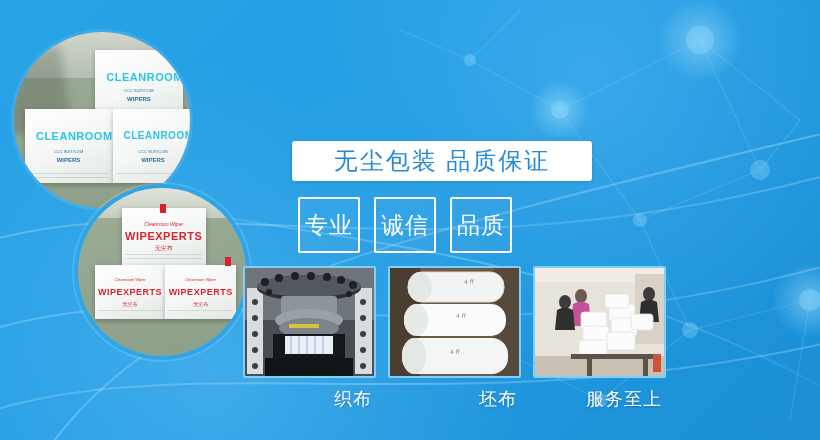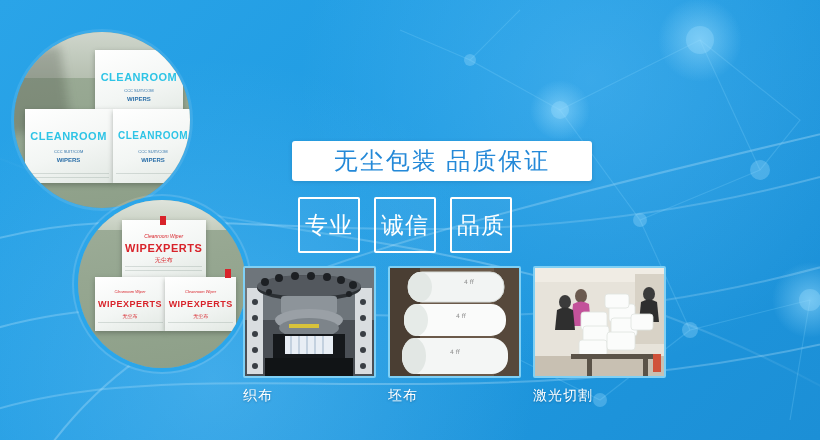--- a/index.html
+++ b/index.html
@@ -14,38 +14,38 @@
   }
 
   
   .bg-layer{position:absolute;inset:0;pointer-events:none;}
   .bg-layer svg{width:100%;height:100%;display:block;}
 
   
   .circle{position:absolute;border-radius:50%;overflow:hidden;}
   .circle-top{left:14px;top:32px;width:176px;height:176px;
     box-shadow:0 0 0 3px rgba(255,255,255,.10);}
-  .circle-bot{left:78px;top:200px;width:168px;height:168px;
+  .circle-bot{left:78px;top:188px;width:168px;height:168px;
     box-shadow:0 0 0 4px #2ba6ea, 0 0 0 6px rgba(255,255,255,.14);}
 
   .photo{position:absolute;inset:0;}
   .photo .floor{position:absolute;inset:0;
     background:linear-gradient(170deg,#9fae9a 0%,#96a791 40%,#8d9f88 100%);}
   .photo .wall{position:absolute;left:0;top:0;width:100%;height:26%;
     background:linear-gradient(180deg,#cfd6cc,#b6c0b1);}
   .photo .shadow{position:absolute;left:-6%;top:10%;width:36%;height:46%;
     background:rgba(60,70,58,.28);filter:blur(5px);transform:rotate(-8deg);}
 
   
   .pack{position:absolute;background:linear-gradient(160deg,#ffffff 0%,#f3f6f4 55%,#e2e8e3 100%);
     box-shadow:0 2px 5px rgba(40,50,40,.35);}
   .pack .brand{position:absolute;left:0;right:0;text-align:center;
     font-weight:bold;letter-spacing:.5px;}
   .pack .sub{position:absolute;left:0;right:0;text-align:center;}
-  .pack-cyan .brand{color:#2ec4e6;}
+  .pack-cyan .brand{color:#2ec4e6;text-align:right;}
   .pack-cyan .sub{color:#2b6fa8;}
   .pack-red .brand{color:#d8232a;}
   .pack-red .sub{color:#d8232a;}
   .pack .stripe{position:absolute;left:4%;right:4%;height:1px;background:rgba(120,140,130,.25);}
   .pack .tag{position:absolute;width:6px;height:9px;background:#d8232a;}
 
   
   .headline{
     position:absolute;left:282px;top:74px;width:500px;
     color:#ffe800;font-size:40px;font-weight:bold;line-height:1;
@@ -70,21 +70,21 @@
   }
 
   
   .thumbs{position:absolute;left:243px;top:266px;display:flex;gap:16px;}
   .thumb-cell{width:129px;}
   .thumb{
     width:129px;height:108px;border:2px solid #7fd0f5;border-radius:2px;
     overflow:hidden;position:relative;background:#38506b;
   }
   .thumb-cap{
-    margin-top:9px;text-align:left;color:#ffffff;font-size:14px;letter-spacing:1px;
+    margin-top:9px;text-align:right;color:#ffffff;font-size:18px;letter-spacing:1px;
     text-shadow:0 1px 2px rgba(0,50,90,.35);
   }
   .thumb svg{position:absolute;inset:0;width:100%;height:100%;}
 </style>
 </head>
 <body>
 
 <div class="banner">
 
   <div class="bg-layer">
@@ -308,17 +308,17 @@
             <rect x="72" y="64" width="28" height="18" rx="3"></rect>
             <rect x="70" y="26" width="24" height="14" rx="3"></rect>
             <rect x="96" y="46" width="22" height="16" rx="3"></rect>
           </g>
           <rect x="36" y="86" width="86" height="5" fill="#5b5348"></rect>
           <rect x="52" y="90" width="5" height="18" fill="#5b5348"></rect>
           <rect x="108" y="90" width="5" height="18" fill="#5b5348"></rect>
           <rect x="118" y="86" width="8" height="18" fill="#d0523a"></rect>
         </svg>
       </div>
-      <div class="thumb-cap">激光切割</div>
+      <div class="thumb-cap">服务至上</div>
     </div>
 
   </div>
 </div>
 
 </body></html>

